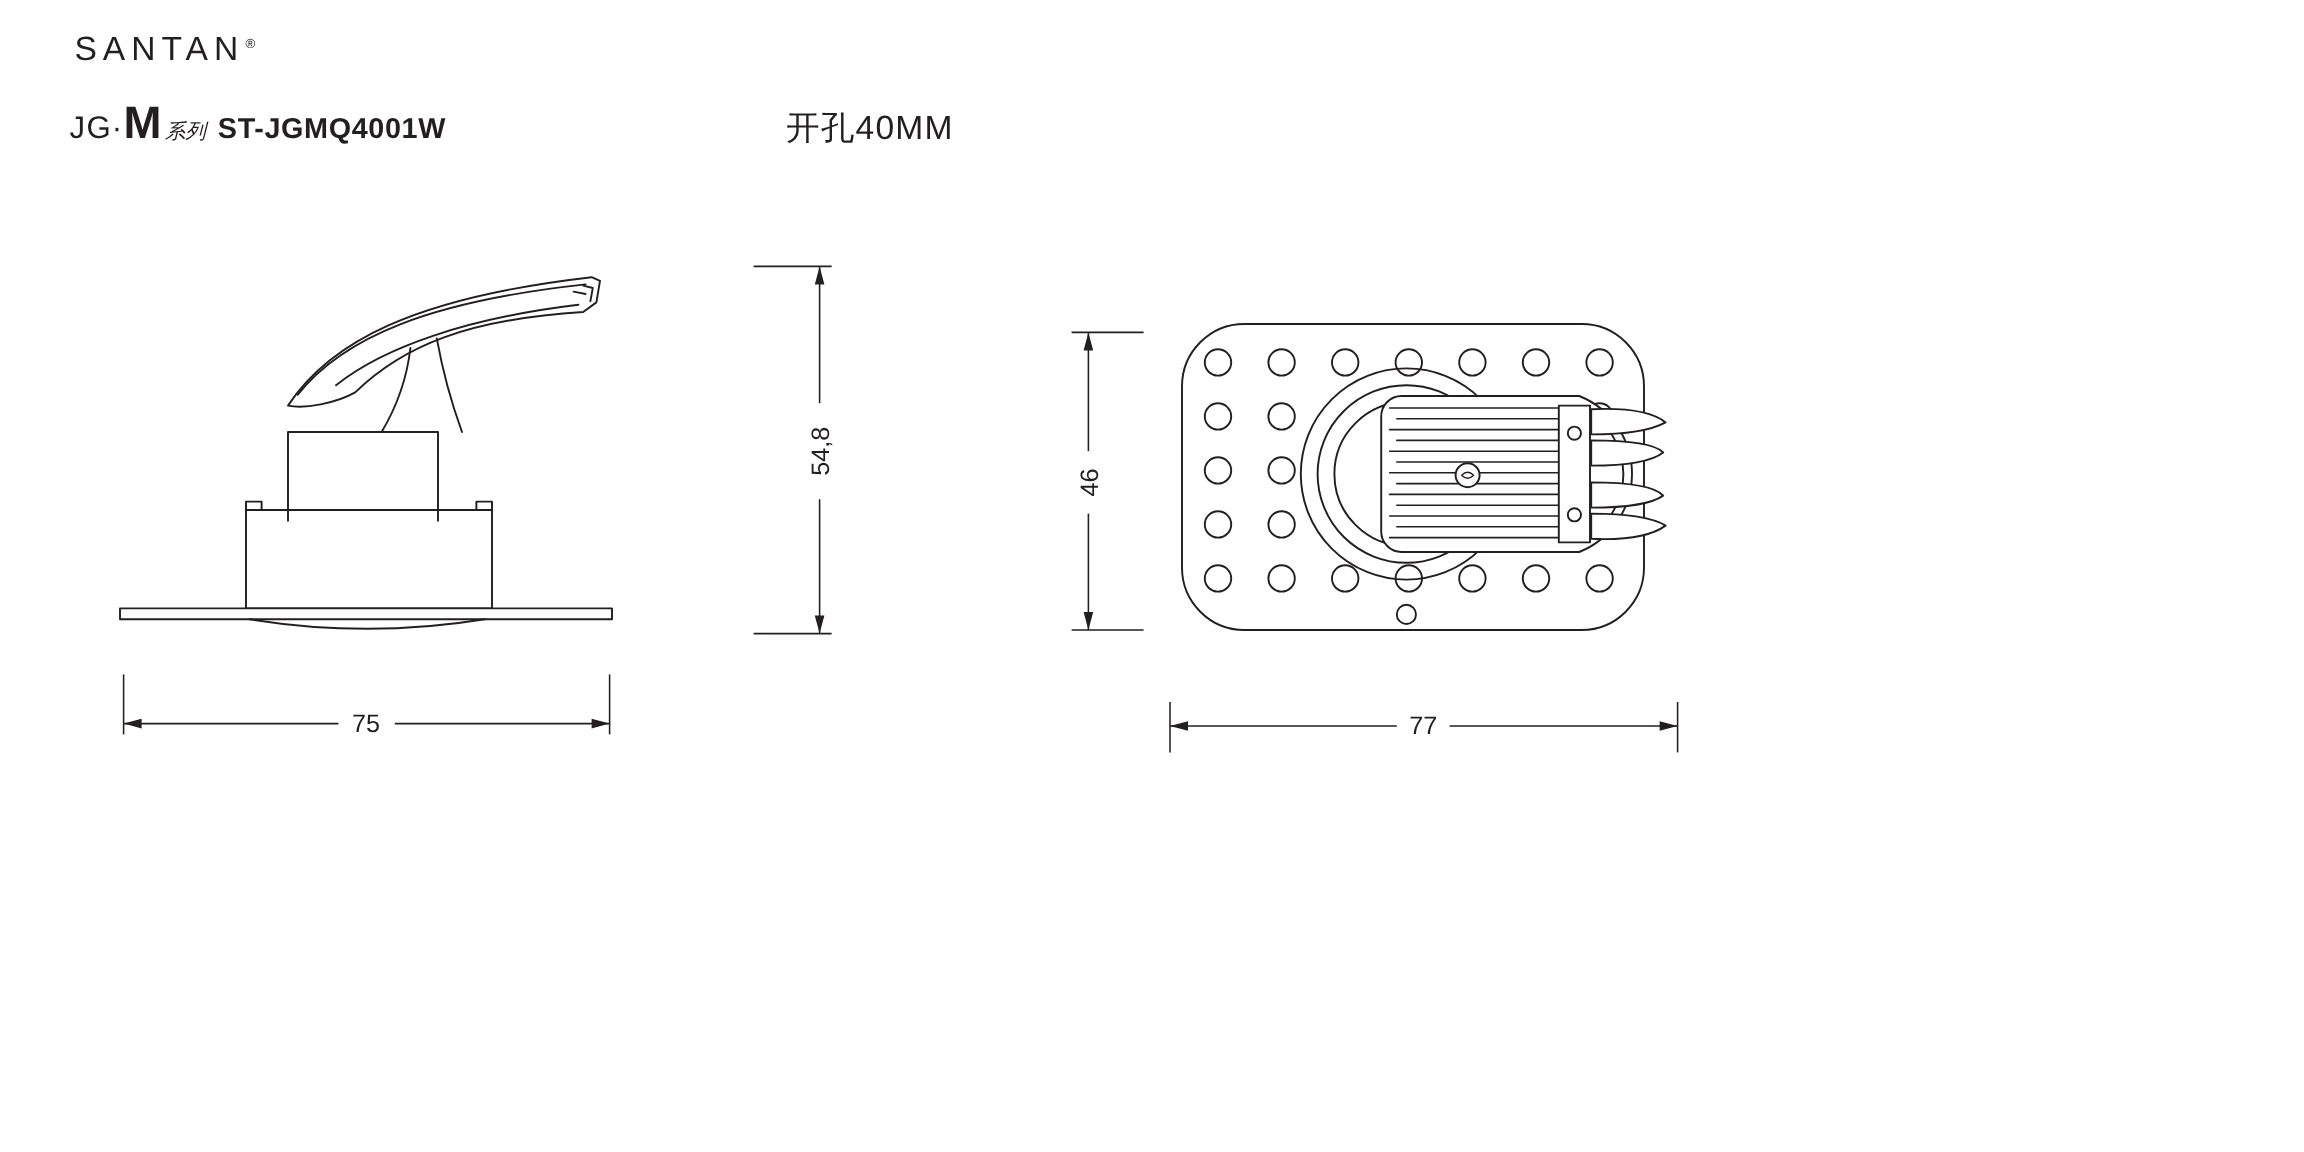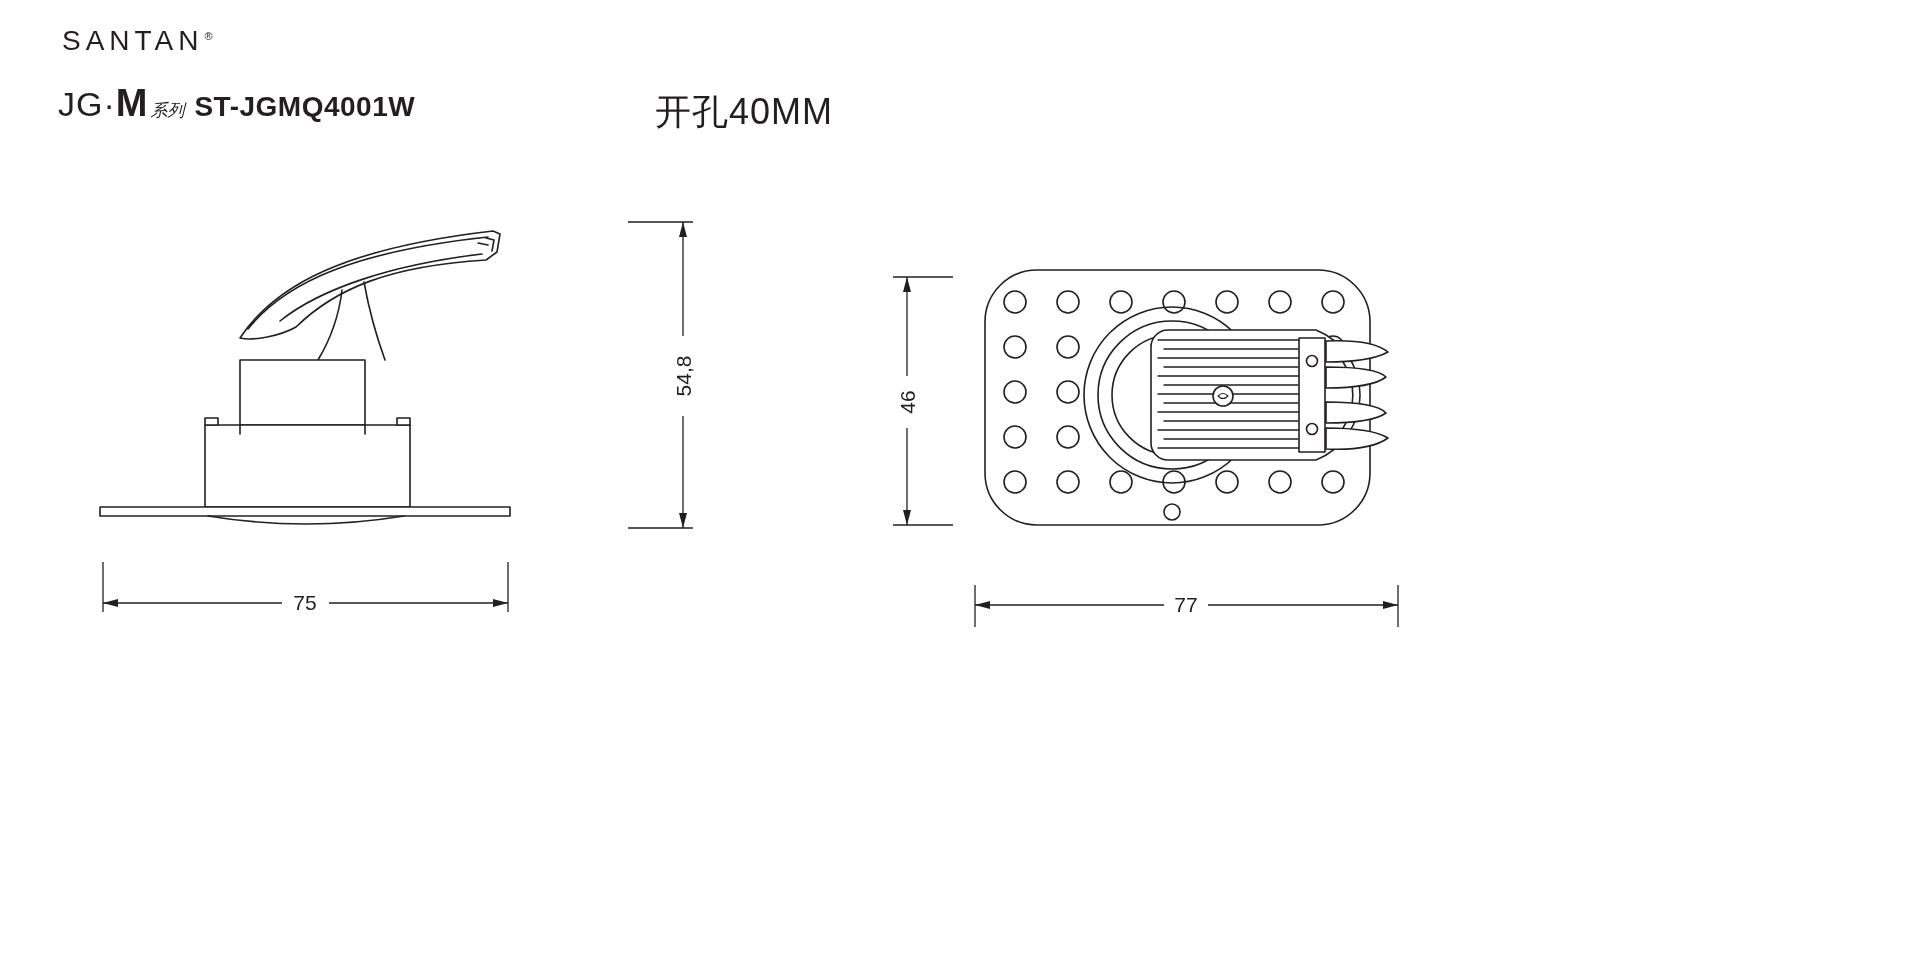--- a/index.html
+++ b/index.html
@@ -29,46 +29,46 @@
   }
   .series-line {
     position: absolute;
     left: 58px;
     top: 82px;
     display: flex;
     align-items: baseline;
     white-space: nowrap;
   }
   .series-jg {
-    font-size: 34px;
+    font-size: 26px;
     font-weight: 400;
     letter-spacing: 1px;
   }
   .series-m {
     font-size: 38px;
     font-weight: 800;
     letter-spacing: 1px;
   }
   .series-suffix {
     font-size: 17px;
     font-weight: 400;
     margin-left: 2px;
     font-style: italic;
   }
   .model-code {
-    font-size: 28px;
+    font-size: 24px;
     font-weight: 700;
     margin-left: 10px;
     letter-spacing: 0.5px;
   }
   .cutout-note {
     position: absolute;
     left: 655px;
     top: 88px;
-    font-size: 36px;
+    font-size: 28px;
     font-weight: 500;
     letter-spacing: 1px;
   }
   svg.drawing { position: absolute; display: block; }
   #side-view-svg { left: 90px; top: 210px; width: 610px; height: 420px; }
   #top-view-svg  { left: 880px; top: 255px; width: 540px; height: 375px; }
   svg text {
     font-family: "Liberation Sans", sans-serif;
     fill: #231f20;
   }

